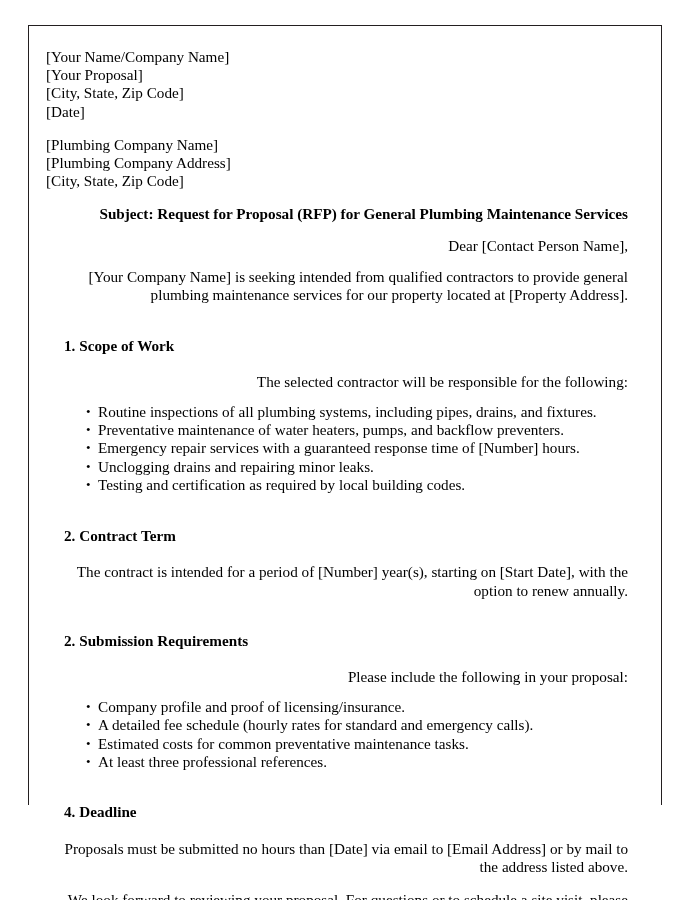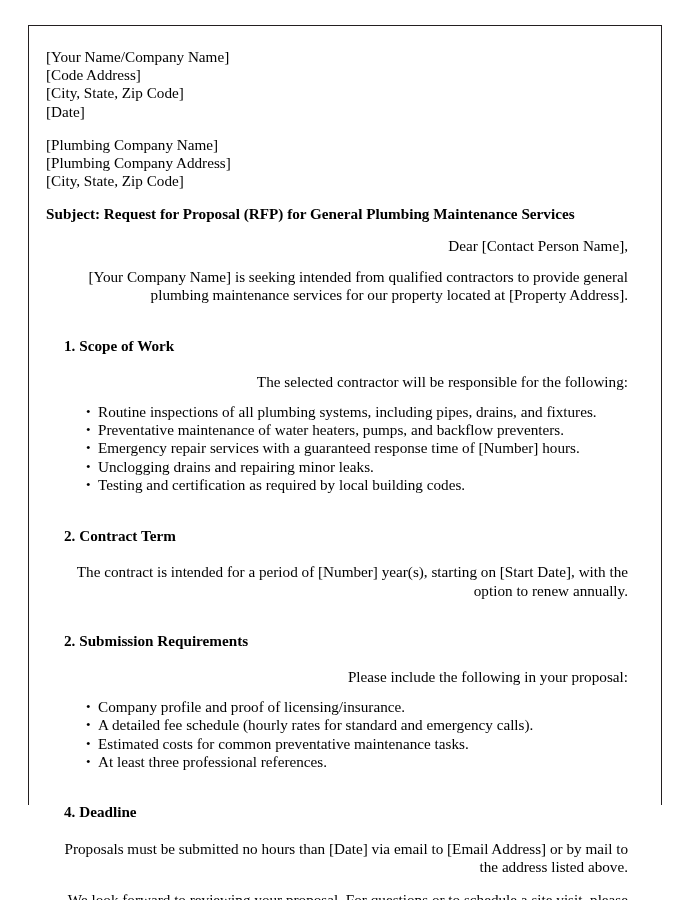--- a/index.html
+++ b/index.html
@@ -48,20 +48,21 @@
 
   .gap-block { height: 15px; }
   .gap-para  { height: 13px; }
   .gap-list  { height: 11px; }
   .gap-section { height: 14px; }
 
   .subject {
     font-weight: bold;
     margin: 0;
     line-height: 18.2px;
+    text-align: right;
   }
 
   .para {
     margin: 0;
     line-height: 18.4px;
     text-align: right;
   }
 
   .heading {
     font-weight: bold;
@@ -91,21 +92,21 @@
 </head>
 <body>
 
 <div class="page-frame">
 </div>
 
 <div class="page-body">
 
   <div class="addr-block">
     <span class="addr-line">[Your Name/Company Name]</span>
-    <span class="addr-line">[Code Address]</span>
+    <span class="addr-line">[Your Proposal]</span>
     <span class="addr-line">[City, State, Zip Code]</span>
     <span class="addr-line">[Date]</span>
   </div>
 
   <div class="gap-block"></div>
 
   <div class="addr-block">
     <span class="addr-line">[Plumbing Company Name]</span>
     <span class="addr-line">[Plumbing Company Address]</span>
     <span class="addr-line">[City, State, Zip Code]</span>

